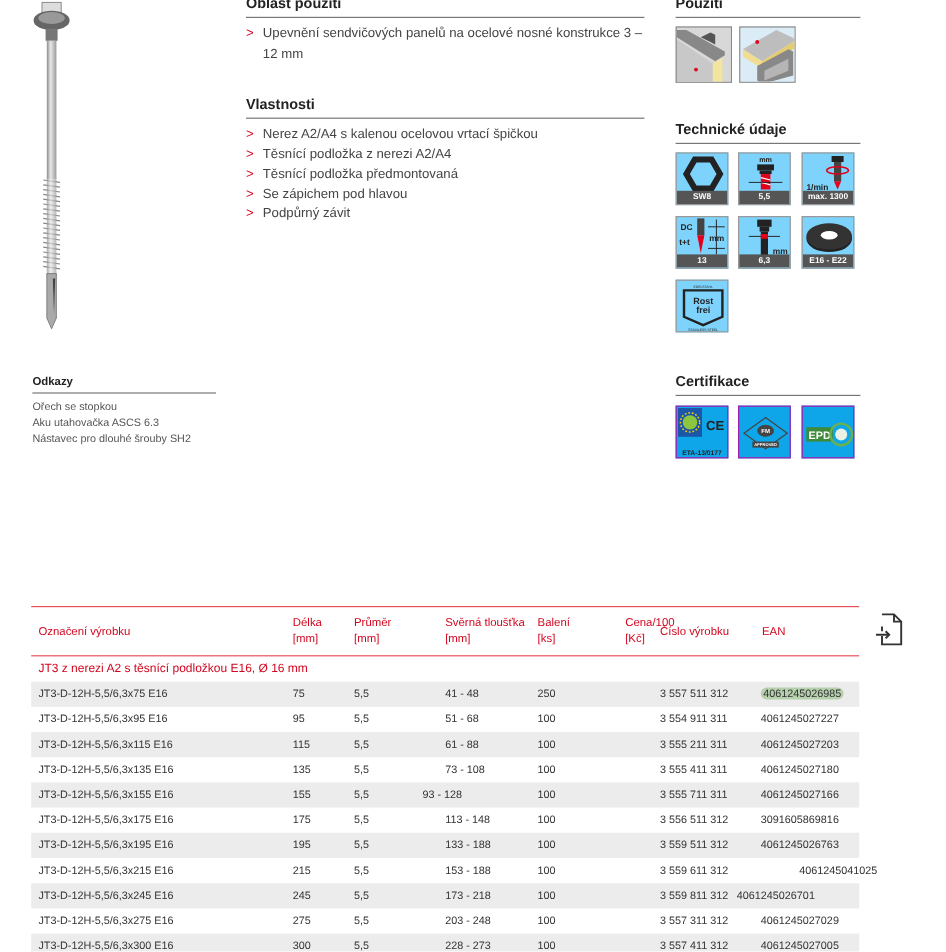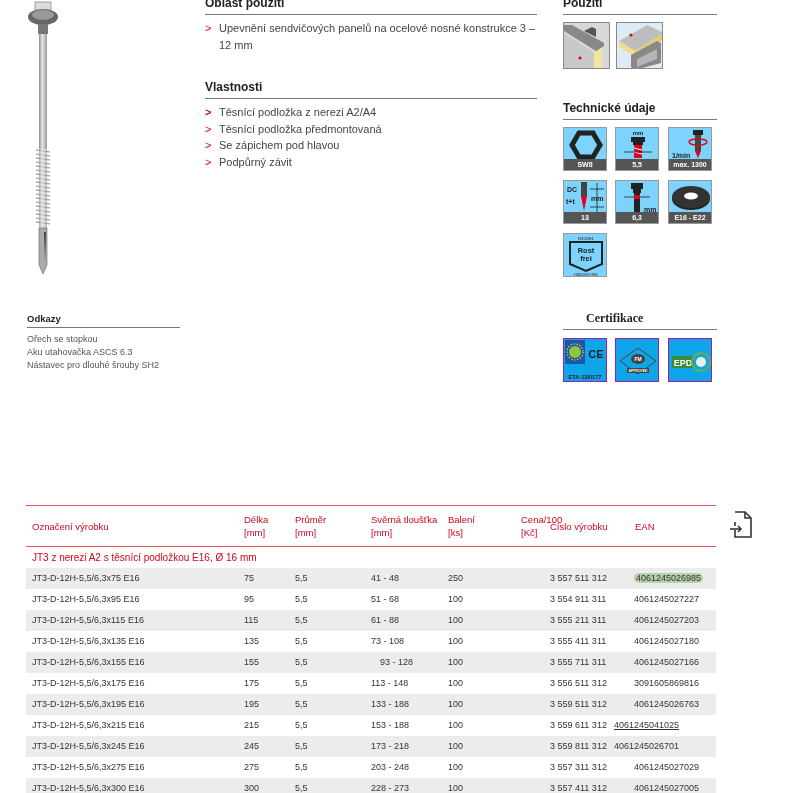--- a/index.html
+++ b/index.html
@@ -89,21 +89,21 @@
 
 <div class="abs sec-title" style="left:205px; top:-4px;">Oblast použití</div>
 <div class="abs sec-line" style="left:205px; top:14px; width:332px;"></div>
 <ul class="abs bullets" style="left:205px; top:20px; width:335px;">
   <li><span class="chev">&gt;</span><span>Upevnění sendvičových panelů na ocelové nosné konstrukce 3 – 12 mm</span></li>
 </ul>
 
 <div class="abs sec-title" style="left:205px; top:80px;">Vlastnosti</div>
 <div class="abs sec-line" style="left:205px; top:98px; width:332px;"></div>
 <ul class="abs bullets" style="left:205px; top:104px; width:335px;">
-  <li><span class="chev">&gt;</span></li>
+  <li><span class="chev">&gt;</span><span>Nerez A2/A4 s kalenou ocelovou vrtací špičkou</span></li>
   <li><span class="chev">&gt;</span><span>Těsnící podložka z nerezi A2/A4</span></li>
   <li><span class="chev">&gt;</span><span>Těsnící podložka předmontovaná</span></li>
   <li><span class="chev">&gt;</span><span>Se zápichem pod hlavou</span></li>
   <li><span class="chev">&gt;</span><span>Podpůrný závit</span></li>
 </ul>
 
 <div class="abs sec-title" style="left:27px; top:313px; font-size:9.5px;">Odkazy</div>
 <div class="abs sec-line" style="left:27px; top:327px; width:153px; border-top-width:1px;"></div>
 <div class="abs links-list" style="left:27px; top:333px;">
   <div>Ořech se stopkou</div>
@@ -209,21 +209,21 @@
 <div class="tile" style="left:563px; top:233px;">
   <svg width="44" height="44" viewBox="0 0 44 44">
     <path d="M6 8 L38 8 L38 30 L22 37 L6 30 Z" fill="none" stroke="#222" stroke-width="2"></path>
     <text x="22" y="19" font-size="7.5" font-weight="bold" text-anchor="middle" fill="#222" font-family="Liberation Sans, sans-serif">Rost</text>
     <text x="22" y="27" font-size="7.5" font-weight="bold" text-anchor="middle" fill="#222" font-family="Liberation Sans, sans-serif">frei</text>
     <text x="22" y="6" font-size="2.8" text-anchor="middle" fill="#222" font-family="Liberation Sans, sans-serif">EDELSTAHL</text>
     <text x="22" y="42" font-size="2.8" text-anchor="middle" fill="#222" font-family="Liberation Sans, sans-serif">STAINLESS STEEL</text>
   </svg>
 </div>
 
-<div class="abs sec-title" style="left:586px; top:311px;font-family:Liberation Serif, serif;">Certifikace</div>
+<div class="abs sec-title" style="left:563px; top:311px;">Certifikace</div>
 <div class="abs sec-line" style="left:563px; top:329px; width:154px;"></div>
 
 <div class="cert-tile" style="left:563px; top:338px;">
   <svg width="44" height="44" viewBox="0 0 44 44">
     <rect x="1" y="1" width="20" height="24" fill="#1b57a8"></rect>
     <circle cx="11" cy="13" r="6" fill="#8cc63f"></circle>
     <circle cx="11" cy="13" r="8" fill="none" stroke="#ffcc00" stroke-width="1.2" stroke-dasharray="1.5 1.5"></circle>
     <text x="32" y="19" font-size="11" font-weight="bold" text-anchor="middle" fill="#222" font-family="Liberation Sans, sans-serif">CE</text>
     <text x="21" y="40" font-size="5.6" font-weight="bold" text-anchor="middle" fill="#222" font-family="Liberation Sans, sans-serif">ETA-13/0177</text>
   </svg>
@@ -321,21 +321,21 @@
       <div class="cell" style="left: 345px;">73 - 108</div>
       <div class="cell" style="left: 422px;">100</div>
       <div class="cell" style="left: 473px;"></div>
       <div class="cell" style="left: 524px;">3 555 411 311</div>
       <div class="cell" style="left: 608px;">4061245027180</div>
     </div>
     <div class="row alt" style="top: 652px;">
       <div class="cell" style="left: 6px;">JT3-D-12H-5,5/6,3x155 E16</div>
       <div class="cell" style="left: 218px;">155</div>
       <div class="cell" style="left: 269px;">5,5</div>
-      <div class="cell" style="left: 354px; text-align: right;">93 - 128</div>
+      <div class="cell" style="left: 326px; text-align: right;">93 - 128</div>
       <div class="cell" style="left: 422px;">100</div>
       <div class="cell" style="left: 473px;"></div>
       <div class="cell" style="left: 524px;">3 555 711 311</div>
       <div class="cell" style="left: 608px;">4061245027166</div>
     </div>
     <div class="row" style="top: 673px;">
       <div class="cell" style="left: 6px;">JT3-D-12H-5,5/6,3x175 E16</div>
       <div class="cell" style="left: 218px;">175</div>
       <div class="cell" style="left: 269px;">5,5</div>
       <div class="cell" style="left: 345px;">113 - 148</div>
@@ -355,21 +355,21 @@
       <div class="cell" style="left: 608px;">4061245026763</div>
     </div>
     <div class="row" style="top: 715px;">
       <div class="cell" style="left: 6px;">JT3-D-12H-5,5/6,3x215 E16</div>
       <div class="cell" style="left: 218px;">215</div>
       <div class="cell" style="left: 269px;">5,5</div>
       <div class="cell" style="left: 345px;">153 - 188</div>
       <div class="cell" style="left: 422px;">100</div>
       <div class="cell" style="left: 473px;"></div>
       <div class="cell" style="left: 524px;">3 559 611 312</div>
-      <div class="cell" style="left: 588px; text-decoration: underline;">4061245041025</div>
+      <div class="cell" style="left: 640px;">4061245041025</div>
     </div>
     <div class="row alt" style="top: 736px;">
       <div class="cell" style="left: 6px;">JT3-D-12H-5,5/6,3x245 E16</div>
       <div class="cell" style="left: 218px;">245</div>
       <div class="cell" style="left: 269px;">5,5</div>
       <div class="cell" style="left: 345px;">173 - 218</div>
       <div class="cell" style="left: 422px;">100</div>
       <div class="cell" style="left: 473px;"></div>
       <div class="cell" style="left: 524px;">3 559 811 312</div>
       <div class="cell" style="left: 588px;">4061245026701</div>

